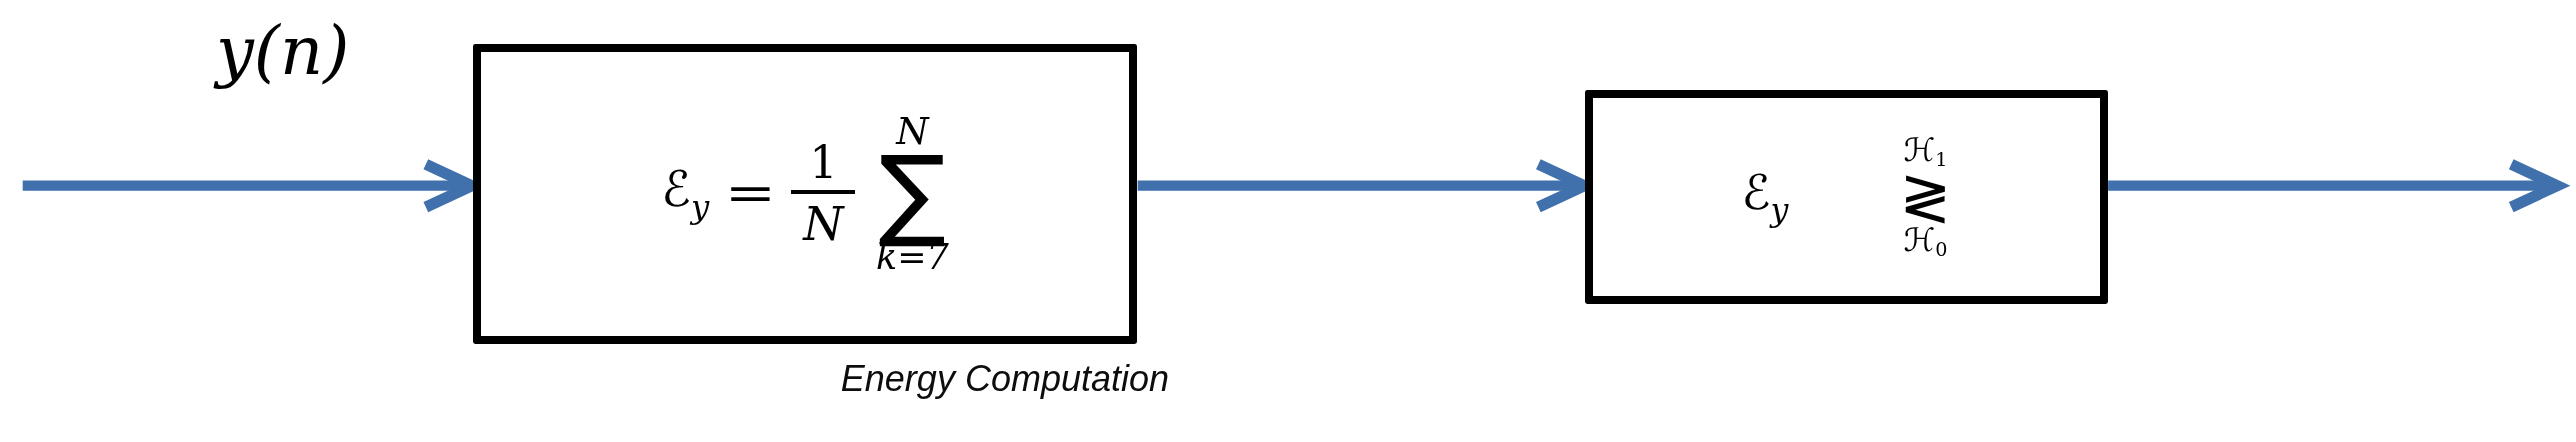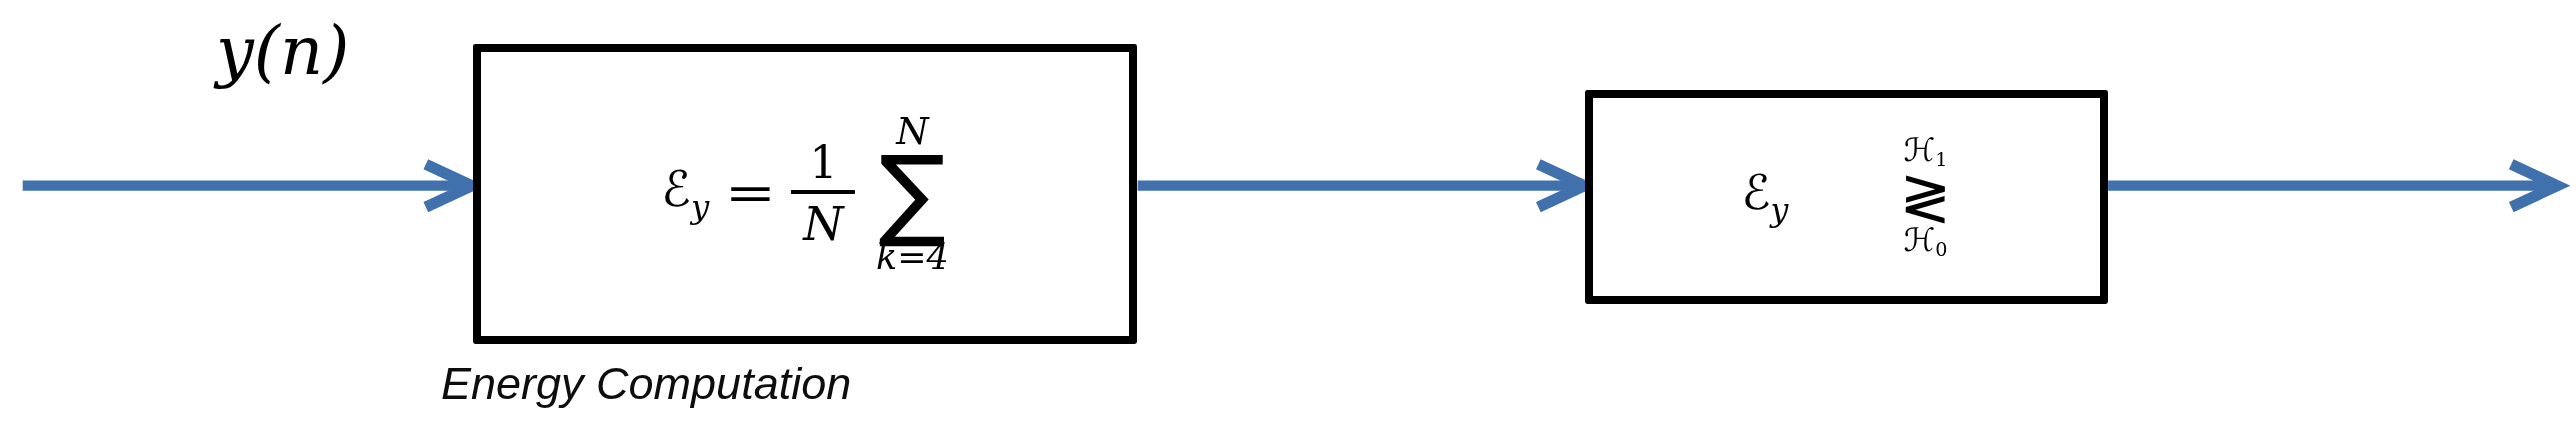--- a/index.html
+++ b/index.html
@@ -33,24 +33,24 @@
     left: 216px; top: 16px;
     font-size: 67px;
     font-style: italic;
     font-family: "DejaVu Serif", serif;
     line-height: 1.05;
     z-index: 2;
   }
 
   .caption {
     position: absolute;
-    text-align: left;
+    text-align: right;
     font-family: "Liberation Sans", sans-serif;
     font-style: italic;
-    font-size: 45px;
+    font-size: 36px;
     line-height: 1.1;
     color: #0d0d0d;
     z-index: 2;
   }
   #energy-caption   { left: 441px;  top: 359px; width: 728px; }
   #decision-caption { left: 1554px; top: 338px; width: 587px; }
 
   
   .formula { display: flex; align-items: center; line-height: 1; }
   .f-energy   { gap: 20.6px; font-size: 49px; }
@@ -108,21 +108,21 @@
       <span><span class="scr">ℰ</span><span class="sb it">y</span></span>
       <span class="eq">=</span>
       <span class="frac">
         <span class="num">1</span>
         <span class="fbar"></span>
         <span class="den it">N</span>
       </span>
       <span class="sum">
         <span class="limtop it">N</span>
         <span class="sigma">∑</span>
-        <span class="limbot it">k=4</span>
+        <span class="limbot it">k=7</span>
       </span>
     </div>
   </div>
 
   <div class="caption" id="energy-caption">Energy Computation</div>
 
   <div class="block" id="decision-box">
     <div class="formula f-decision">
       <span><span class="scr">ℰ</span><span class="sb it">y</span></span>
       <span class="hypstack">

